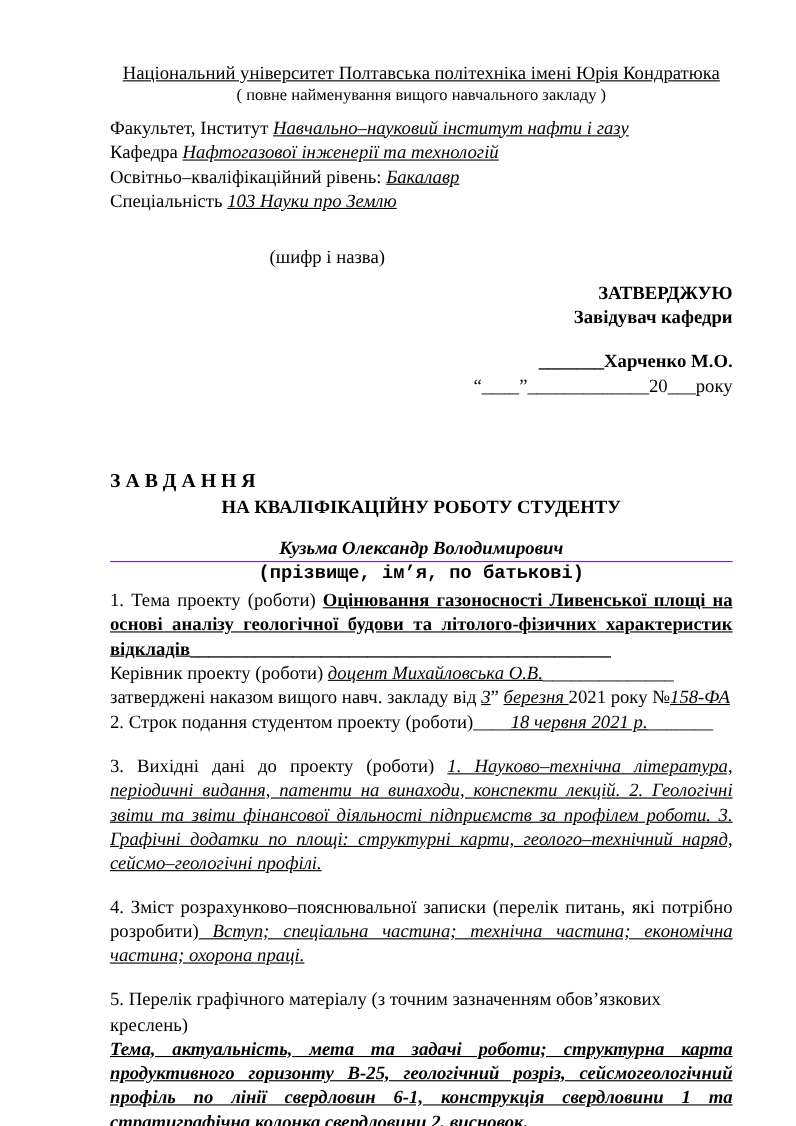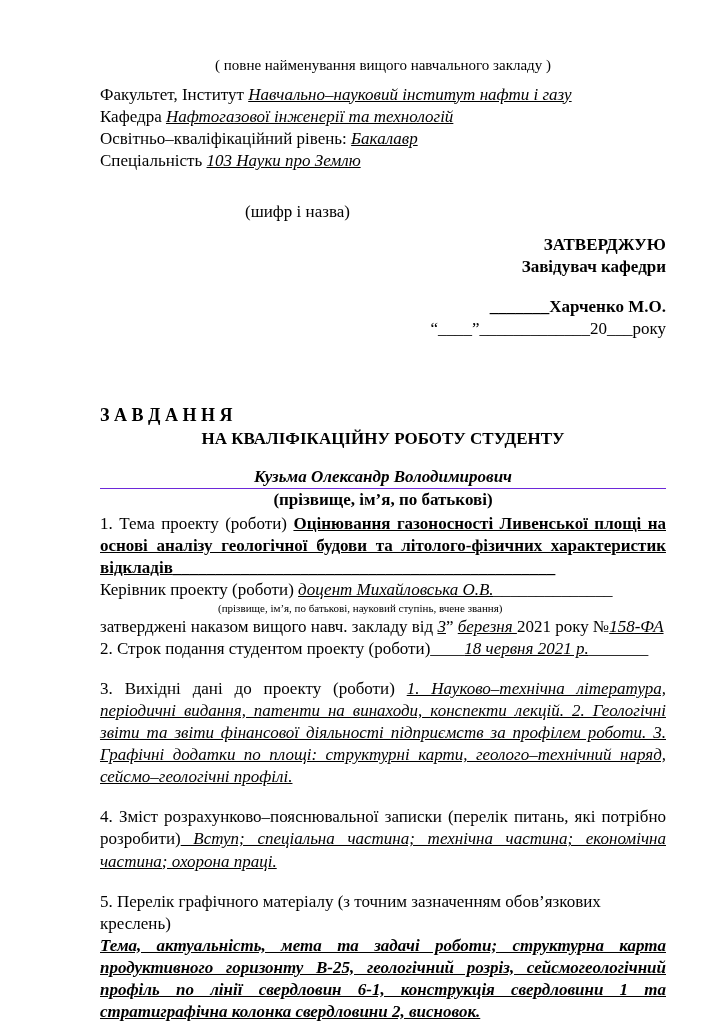--- a/index.html
+++ b/index.html
@@ -28,29 +28,30 @@
   .approval .sig { margin-top: 18px; }
   .task-title { font-weight: bold; margin-top: 64px; font-size: 18px; }
   .task-subtitle { text-align: center; font-weight: bold; font-size: 17px; }
   .name-row {
     margin-top: 16px;
     text-align: center;
     border-bottom: 1px solid #6d28d9;
     font-weight: bold;
     font-style: italic;
   }
-  .name-note { text-align: center; font-weight: bold; margin-bottom: 2px; }
+  .name-note { text-align: center; font-weight: bold; margin-bottom: 2px; font-family: Liberation Mono, monospace; }
   .supervisor-note { font-size: 11px; margin-left: 118px; }
   .sect { margin-top: 18px; }
 </style>
 </head>
 <body>
 
 <div class="page">
 
+  <div class="univ-name">Національний університет Полтавська політехніка імені Юрія Кондратюка</div>
   <div class="univ-note">( повне найменування вищого навчального закладу )</div>
 
   <p class="field-line"><span>Факультет, Інститут </span><span class="i u">Навчально–науковий інститут нафти і газу</span></p>
 
   <p class="field-line"><span>Кафедра </span><span class="i u">Нафтогазової інженерії та технологій</span></p>
 
   <p class="field-line"><span>Освітньо–кваліфікаційний рівень: </span><span class="i u">Бакалавр</span></p>
 
   <p class="field-line"><span>Спеціальність </span><span class="i u">103 Науки про Землю</span></p>
 
@@ -66,21 +67,20 @@
   <div class="task-title">З А В Д А Н Н Я</div>
   <div class="task-subtitle">НА КВАЛІФІКАЦІЙНУ РОБОТУ СТУДЕНТУ</div>
 
   <div class="name-row"><span>Кузьма Олександр Володимирович</span></div>
   <div class="name-note">(прізвище, ім’я,  по батькові)</div>
 
   <p class="just"><span>1. Тема проекту (роботи) </span><span class="b u"> Оцінювання  газоносності Ливенської площі на основі аналізу геологічної будови та літолого-фізичних характеристик відкладів</span><span class="b">_____________________________________________</span></p>
 
   <p><span>Керівник проекту (роботи) </span><span class="i u">  доцент Михайловська О.В.</span><span>______________</span></p>
 
-  <p class="supervisor-note">(прізвище, ім’я, по батькові, науковий ступінь, вчене звання)</p>
 
   <p><span>затверджені наказом вищого навч. закладу від </span><span class="i u">3</span><span>” </span><span class="i u">березня </span><span>2021 року №</span><span class="i u">158-ФА</span></p>
 
   <p><span>2. Строк подання студентом проекту (роботи)</span><span>____</span><span class="i u">18 червня 2021 р.</span><span>_______</span></p>
 
   <p class="just sect"><span>3. Вихідні дані до проекту (роботи) </span><span class="i u">1. Науково–технічна література, періодичні видання, патенти на винаходи, конспекти лекцій. 2. Геологічні звіти та звіти фінансової діяльності підприємств за профілем роботи. 3. Графічні додатки по площі: структурні карти, геолого–технічний наряд, сейсмо–геологічні профілі.</span></p>
 
   <p class="just sect"><span>4. Зміст розрахунково–пояснювальної записки (перелік питань, які потрібно розробити)</span><span class="i u"> Вступ; спеціальна частина;   технічна частина; економічна частина; охорона праці.</span></p>
 
   <div class="sect">

